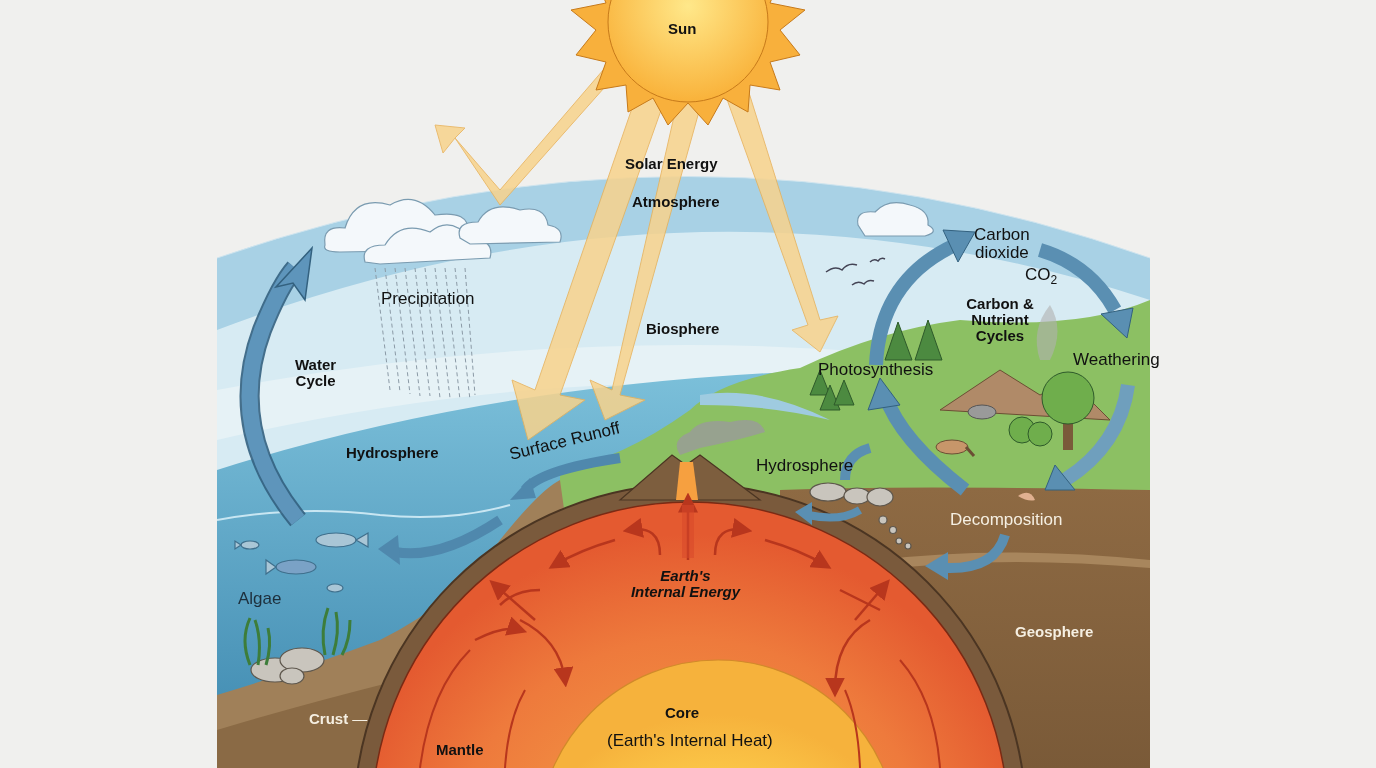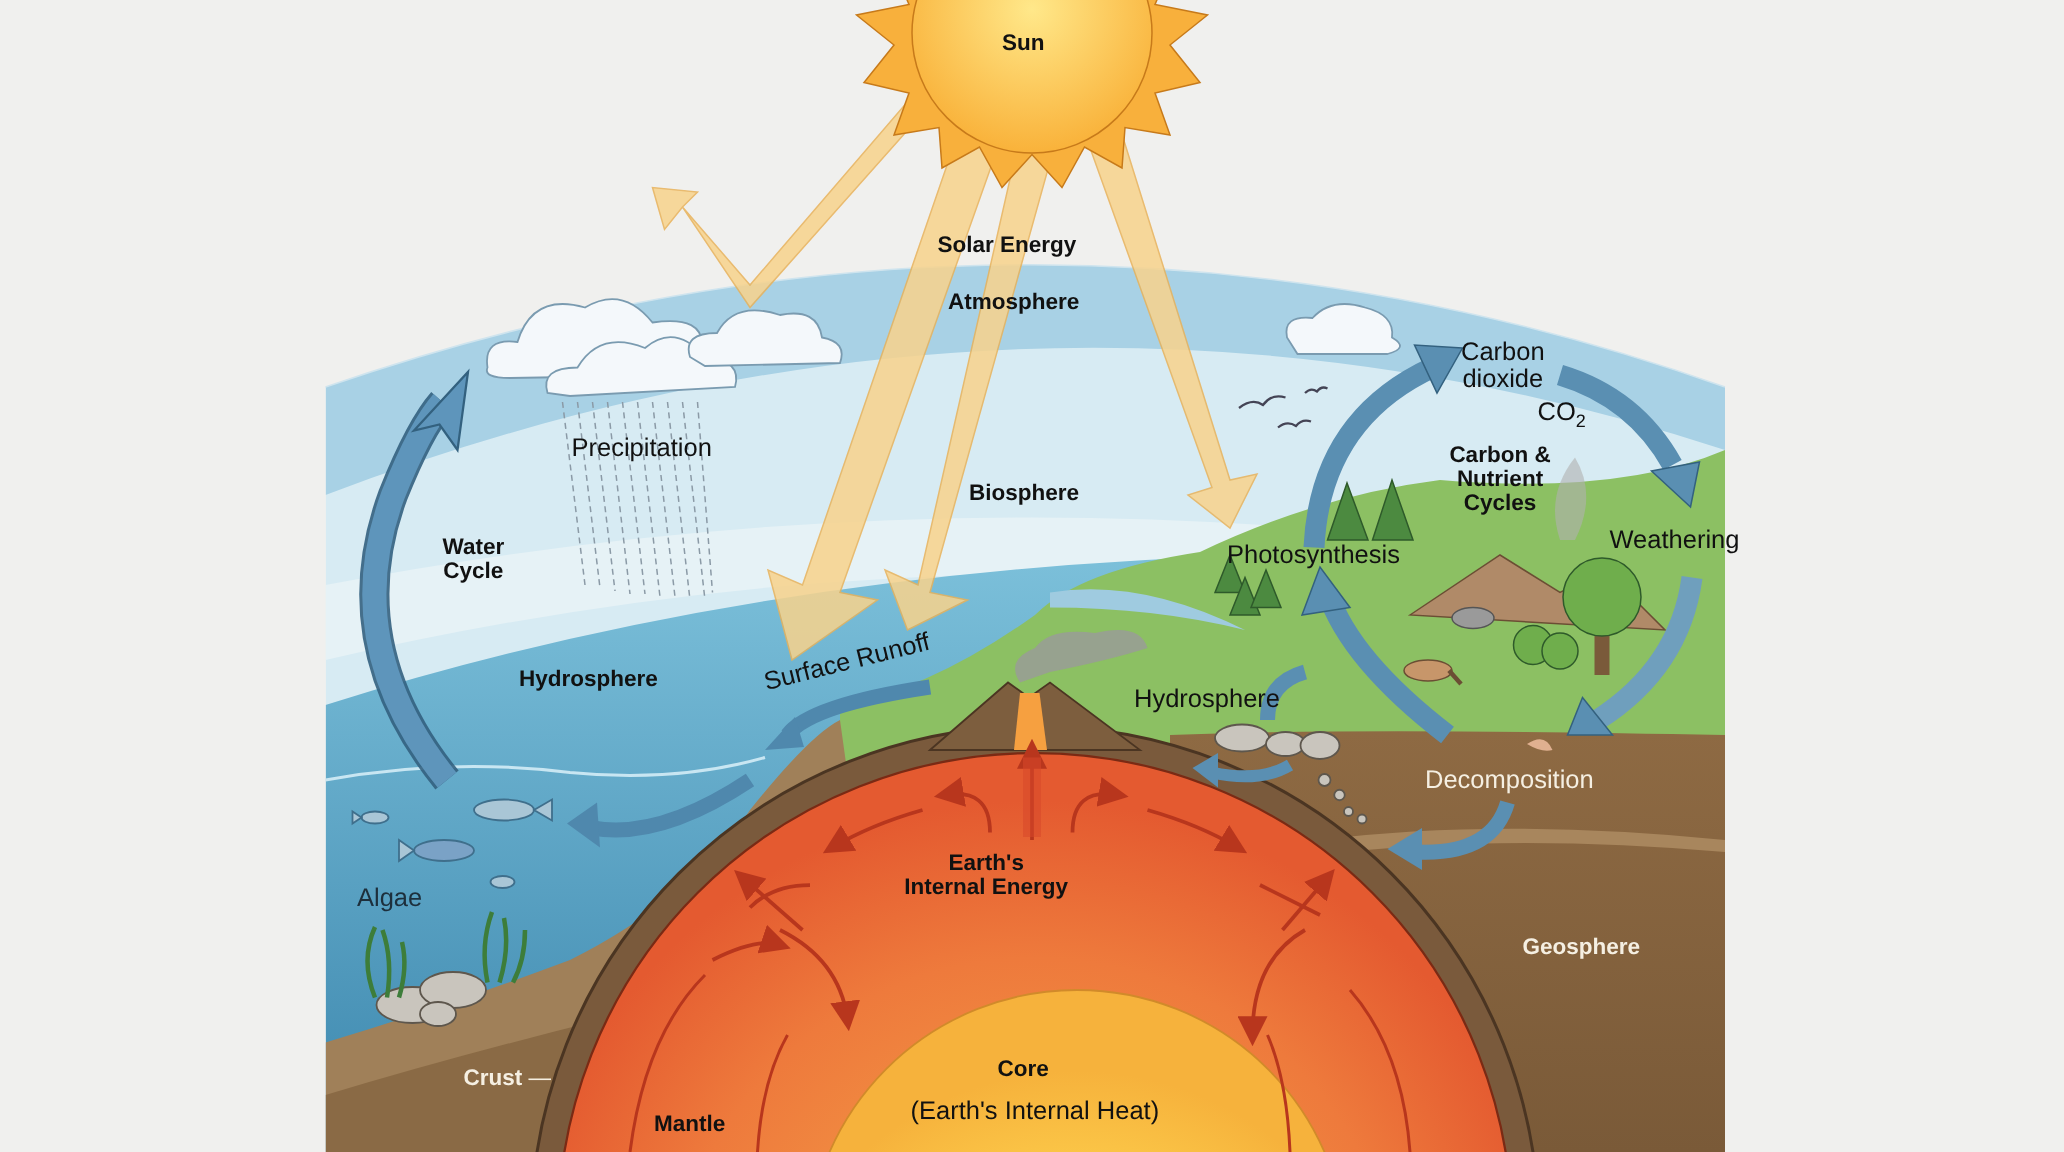--- a/index.html
+++ b/index.html
@@ -234,21 +234,21 @@
 <div class="lbl sm" style="left:381px;top:290px;">Precipitation</div>
 <div class="lbl sm" style="left:512px;top:446px;transform:rotate(-14deg);transform-origin:left bottom;">Surface Runoff</div>
 <div class="lbl sm" style="left:238px;top:590px;color:#1d2f3c;">Algae</div>
 
 <div class="lbl bold big light" style="left:309px;top:711px;">
   <span>Crust</span><span style="font-weight:normal;"> —</span>
 </div>
 <div class="lbl bold big" style="left:436px;top:708px;margin-top:34px;">Mantle</div>
 <div class="lbl bold big" style="left:665px;top:705px;">Core</div>
 <div class="lbl sm" style="left:607px;top:732px;">(Earth's Internal Heat)</div>
-<div class="lbl bold big center" style="left:580px;top:568px;width:155px;">
+<div class="lbl bold big center" style="left:608px;top:568px;width:155px;font-style:italic;">
   <div>Earth's</div>
   <div>Internal Energy</div>
 </div>
 
 <div class="lbl bold big center" style="left:950px;top:296px;width:100px;text-align:center;">
   <div>Carbon &amp;</div>
   <div>Nutrient</div>
   <div>Cycles</div>
 </div>
 <div class="lbl sm center" style="left:974px;top:226px;">

